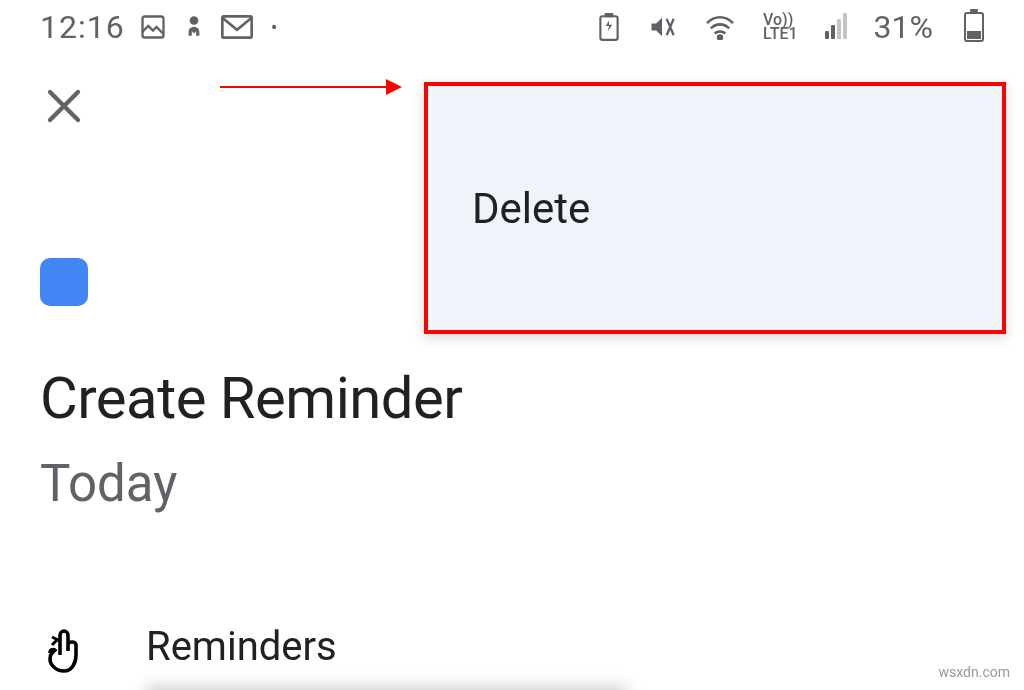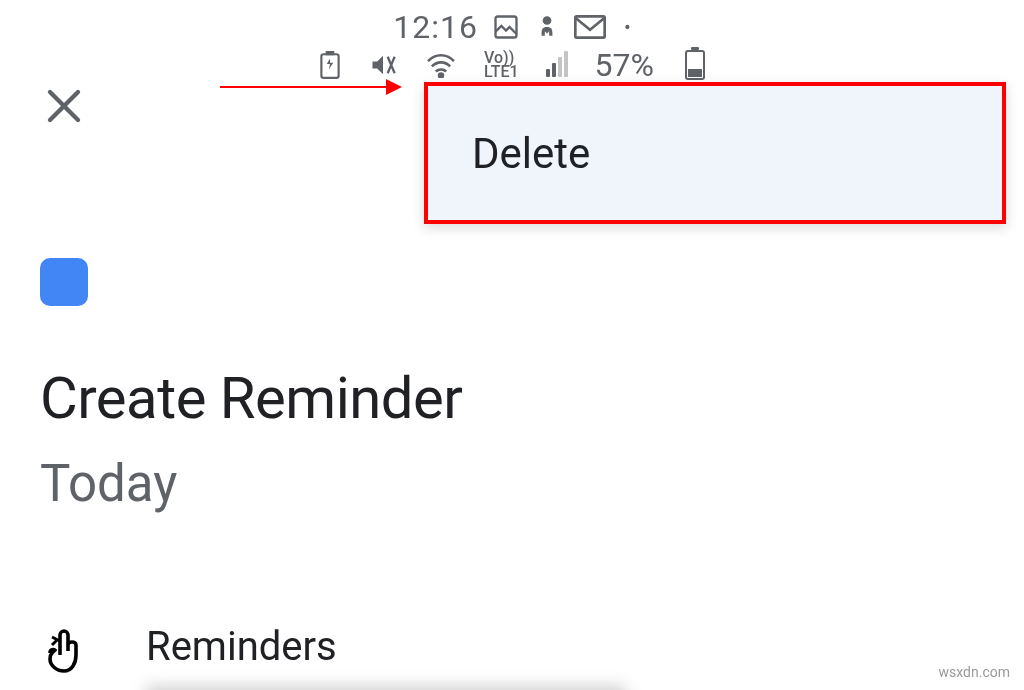--- a/index.html
+++ b/index.html
@@ -16,21 +16,20 @@
       overflow: hidden;
     }
     .status-bar {
       display: flex;
       justify-content: space-between;
       align-items: center;
       padding: 8px 40px;
       height: 54px;
       color: #5f6368;
       font-size: 32px;
-      flex-direction: column;
     }
     .status-left {
       display: flex;
       align-items: center;
       gap: 14px;
     }
     .status-time {
       font-weight: 400;
       letter-spacing: 1px;
     }
@@ -133,21 +132,21 @@
       top: -7px;
       border-left: 16px solid #ff0000;
       border-top: 8px solid transparent;
       border-bottom: 8px solid transparent;
     }
     .dropdown-menu {
       position: absolute;
       top: 82px;
       right: 18px;
       width: 582px;
-      height: 142px;
+      height: 252px;
       background: #f0f5fc;
       border: 4px solid #ff0000;
       box-shadow: 0 4px 12px rgba(0,0,0,0.15);
       display: flex;
       align-items: center;
       padding-left: 44px;
       z-index: 10;
     }
     .menu-item {
       font-size: 42px;
@@ -276,21 +275,21 @@
     <div class="lte-label">
       <div>Vo))</div>
       <div>LTE1</div>
     </div>
     <div class="signal-bars">
       <span></span>
         <span></span>
         <span></span>
         <span></span>
     </div>
-    <span class="battery-percent">57%</span>
+    <span class="battery-percent">31%</span>
     <div class="battery-icon"></div>
   </div>
 </div>
 
 <div class="toolbar">
   <div class="close-btn">
     <svg viewBox="0 0 24 24" fill="none" stroke="#5f6368" stroke-width="2.5" stroke-linecap="round">
         <path d="M4 4l16 16M20 4L4 20"></path>
       </svg>
   </div>

